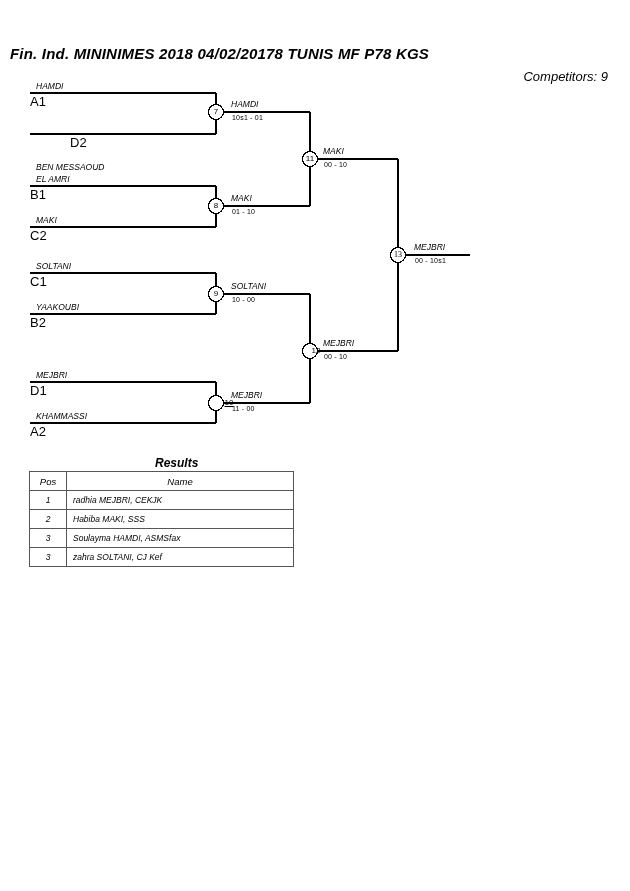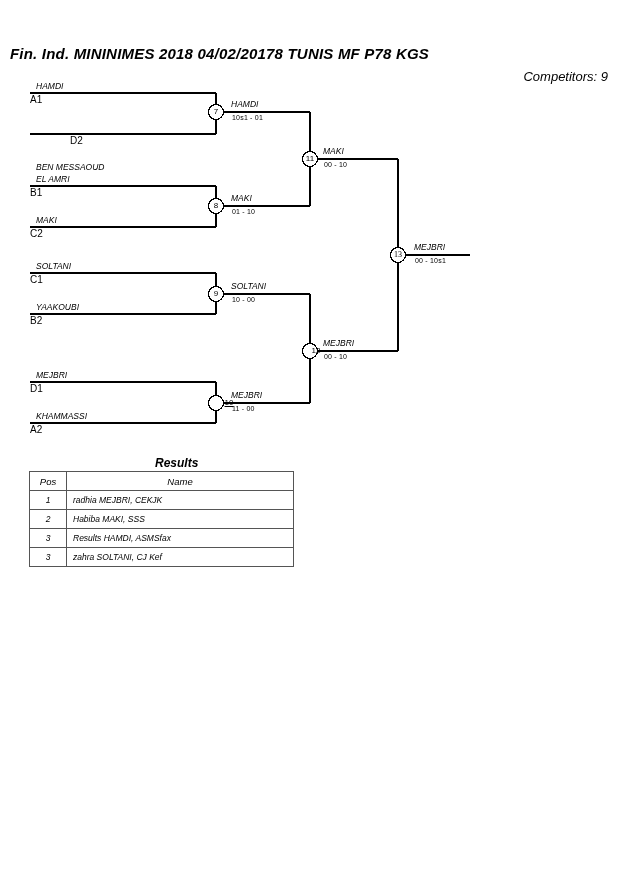--- a/index.html
+++ b/index.html
@@ -50,21 +50,21 @@
 
   
   .entrant {
     position: absolute;
     font-size: 8.5px;
     font-style: italic;
     white-space: nowrap;
   }
   .seed {
     position: absolute;
-    font-size: 10px;
+    font-size: 13px;
     font-style: normal;
     white-space: nowrap;
   }
   .winner-name {
     position: absolute;
     font-size: 8.5px;
     font-style: italic;
     white-space: nowrap;
   }
   .winner-score {
@@ -243,20 +243,20 @@
     <tr>
       <td class="col-pos">1</td>
       <td class="col-name">radhia MEJBRI, CEKJK</td>
     </tr>
     <tr>
       <td class="col-pos">2</td>
       <td class="col-name">Habiba MAKI, SSS</td>
     </tr>
     <tr>
       <td class="col-pos">3</td>
-      <td class="col-name">Results HAMDI, ASMSfax</td>
+      <td class="col-name">Soulayma HAMDI, ASMSfax</td>
     </tr>
     <tr>
       <td class="col-pos">3</td>
       <td class="col-name">zahra SOLTANI, CJ Kef</td>
     </tr>
   </tbody>
 </table>
 
 </body></html>

